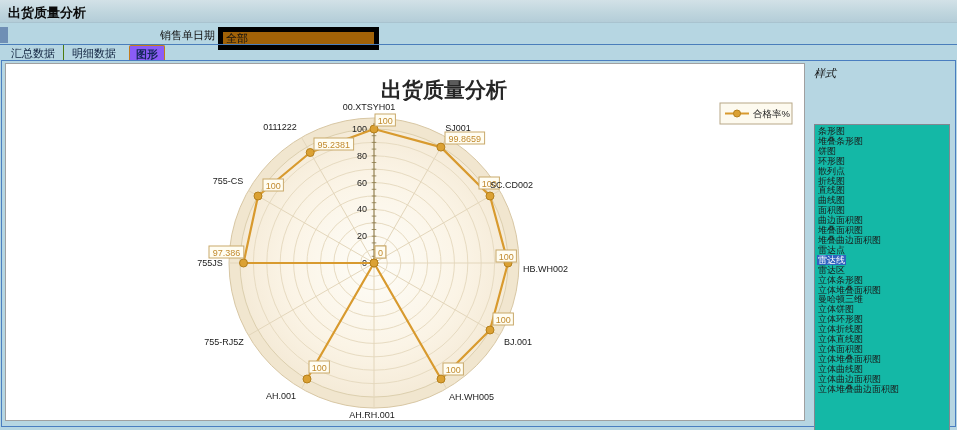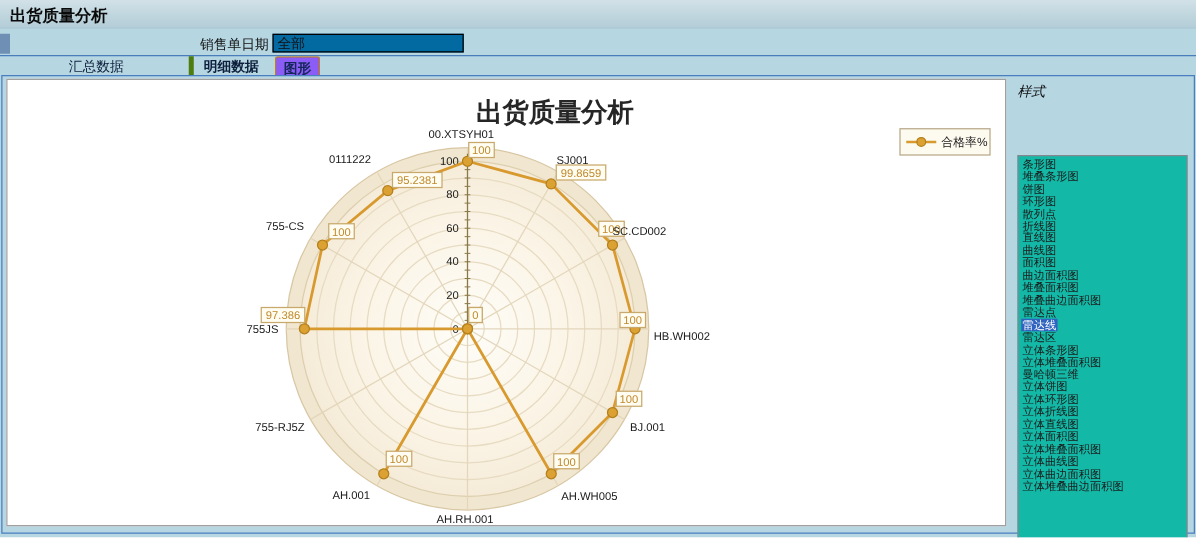--- a/index.html
+++ b/index.html
@@ -10,27 +10,27 @@
   #titlebar{position:absolute;left:0;top:0;width:957px;height:22px;
     background:linear-gradient(180deg,#d2e1e7 0%,#c0d6de 55%,#b4cdd8 100%);
     border-bottom:1px solid #a9c3cf;}
   #titlebar .t{position:absolute;left:8px;top:4px;font-size:13px;font-weight:bold;color:#0a0a0a;}
 
   
   #filterrow{position:absolute;left:0;top:23px;width:957px;height:21px;background:#b6d6e2;padding-left:46px;}
   #filterrow .handle{position:absolute;left:0;top:4px;width:8px;height:16px;background:#6f8fb5;}
   #filterrow .lbl{position:absolute;left:145px;top:5px;width:70px;text-align:right;font-size:11px;color:#111;}
   #filterrow input{position:absolute;left:218px;top:4px;width:148px;height:13px;
-    background:#0369a1;border:1px solid #000000;font-size:11px;padding:0 0 0 3px;color:#111;}
+    background:#a16207;border:5px solid #000000;font-size:11px;padding:0 0 0 3px;color:#111;}
 
   
   #tabrow{position:absolute;left:0;top:44px;width:957px;height:16px;border-top:1px solid #4a7ebb;
     display:flex;align-items:stretch;padding-left:3px;box-sizing:border-box;}
-  .tab{font-size:11px;color:#0d1f3c;padding:1px 8px 0 8px;cursor:default;margin-left:44px;}
-  .tab.div{border-left:4px solid #4d7c0f;font-weight:bold;}
+  .tab{font-size:11px;color:#0d1f3c;padding:1px 8px 0 8px;cursor:default;}
+  .tab.div{border-left:1px solid #4d7c0f;}
   .tab.active{background:#8b5cf6;border:1px solid #c37b1b;border-bottom:none;border-radius:2px 2px 0 0;
     font-weight:bold;color:#14275a;margin-left:5px;padding:1px 6px 0 6px;}
 
   
   #container{position:absolute;left:1px;top:60px;width:953px;height:365px;
     border:1px solid #4a7ec0;background:#b6d6e2;}
   #chartpanel{position:absolute;left:3px;top:2px;width:798px;height:356px;
     background:#ffffff;border:1px solid #a0a0a0;}
   #styletitle{position:absolute;left:812px;top:5px;font-size:11px;color:#111;font-style:italic;}
   #listbox{position:absolute;left:812px;top:19px;width:132px;height:339px;background:#14b8a6;

